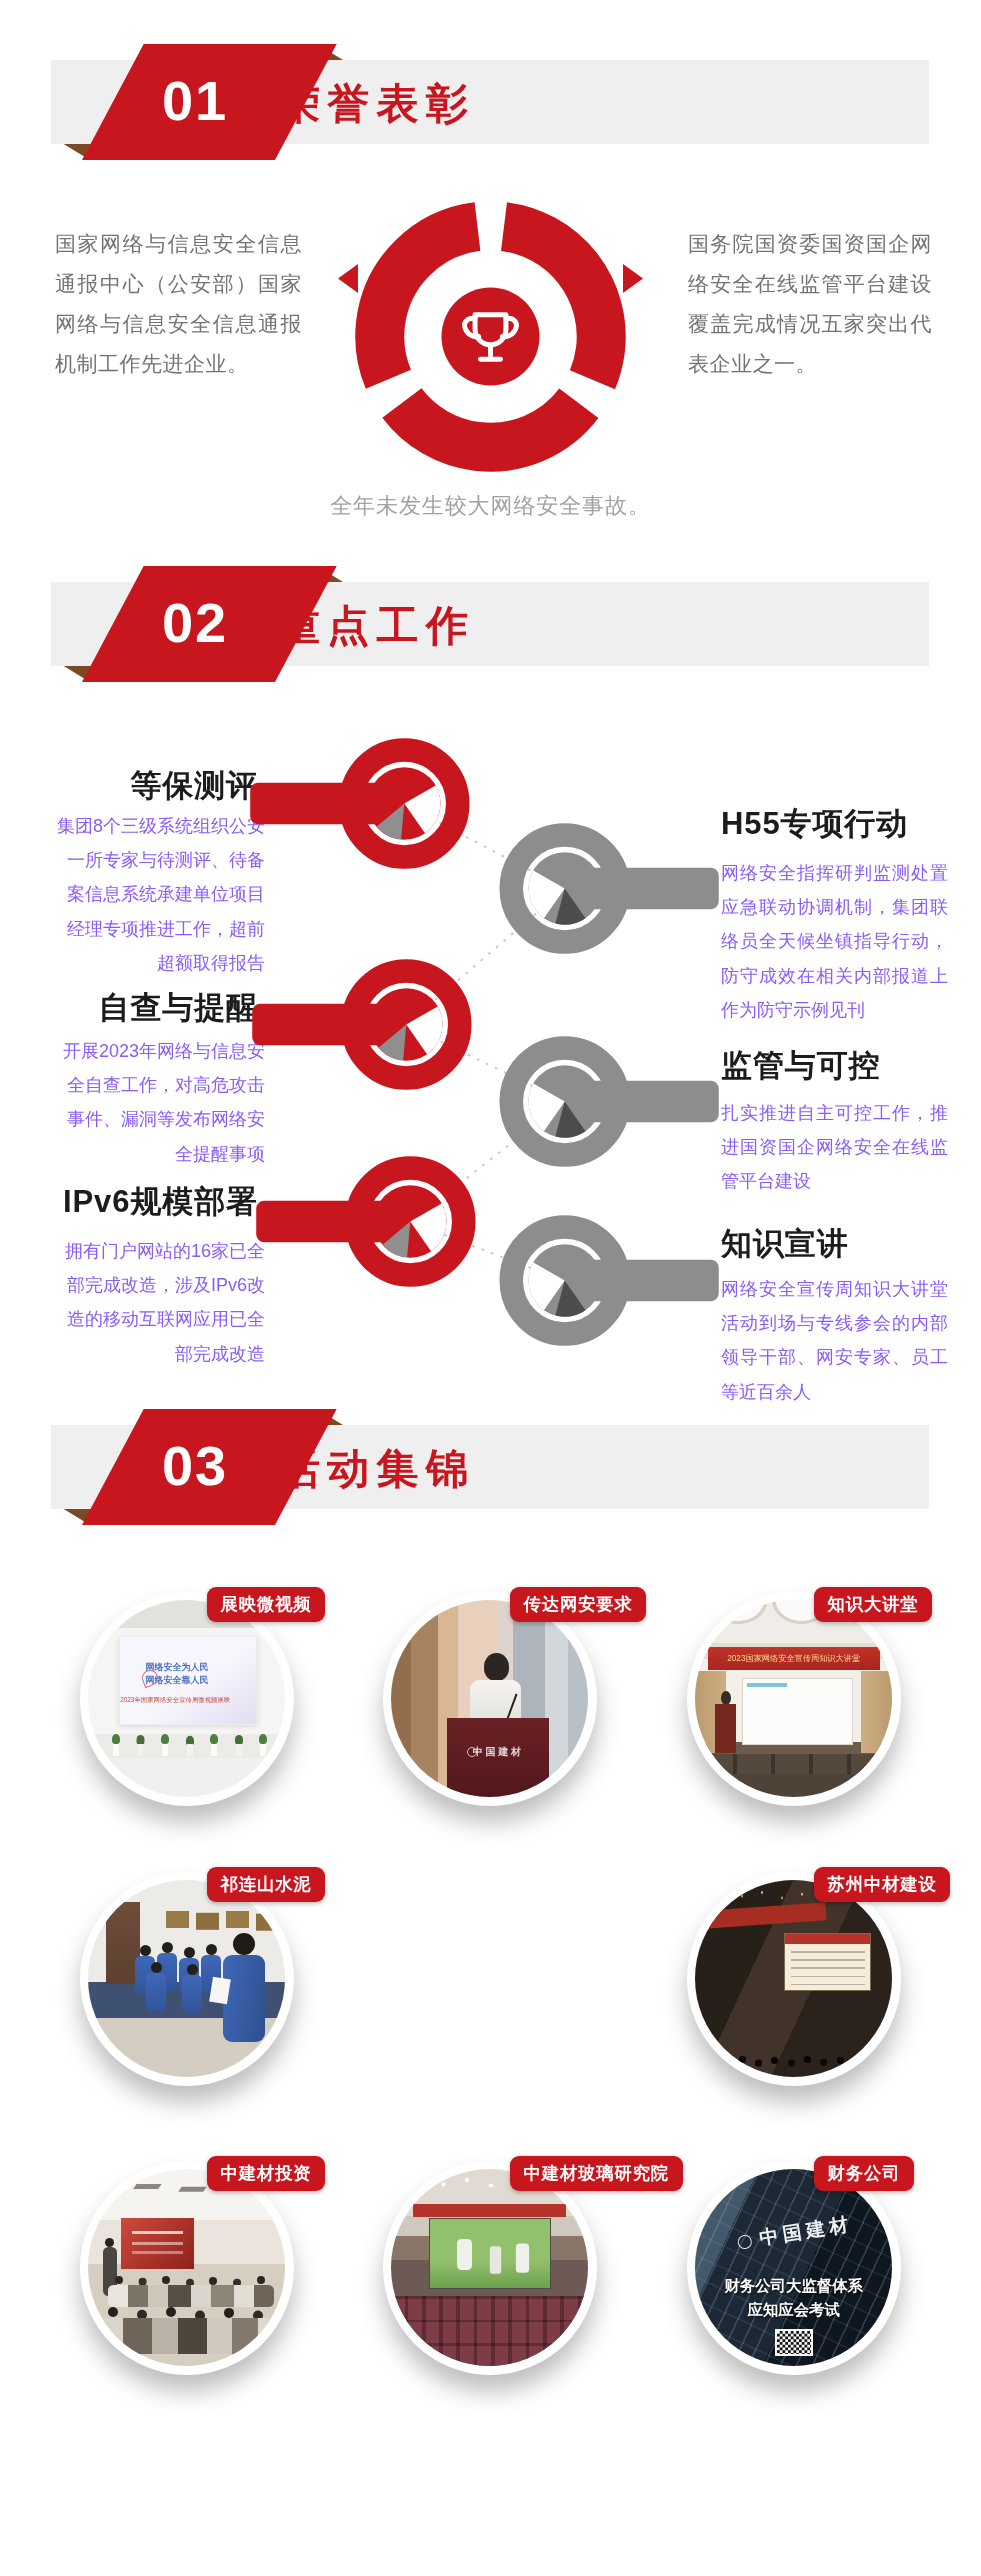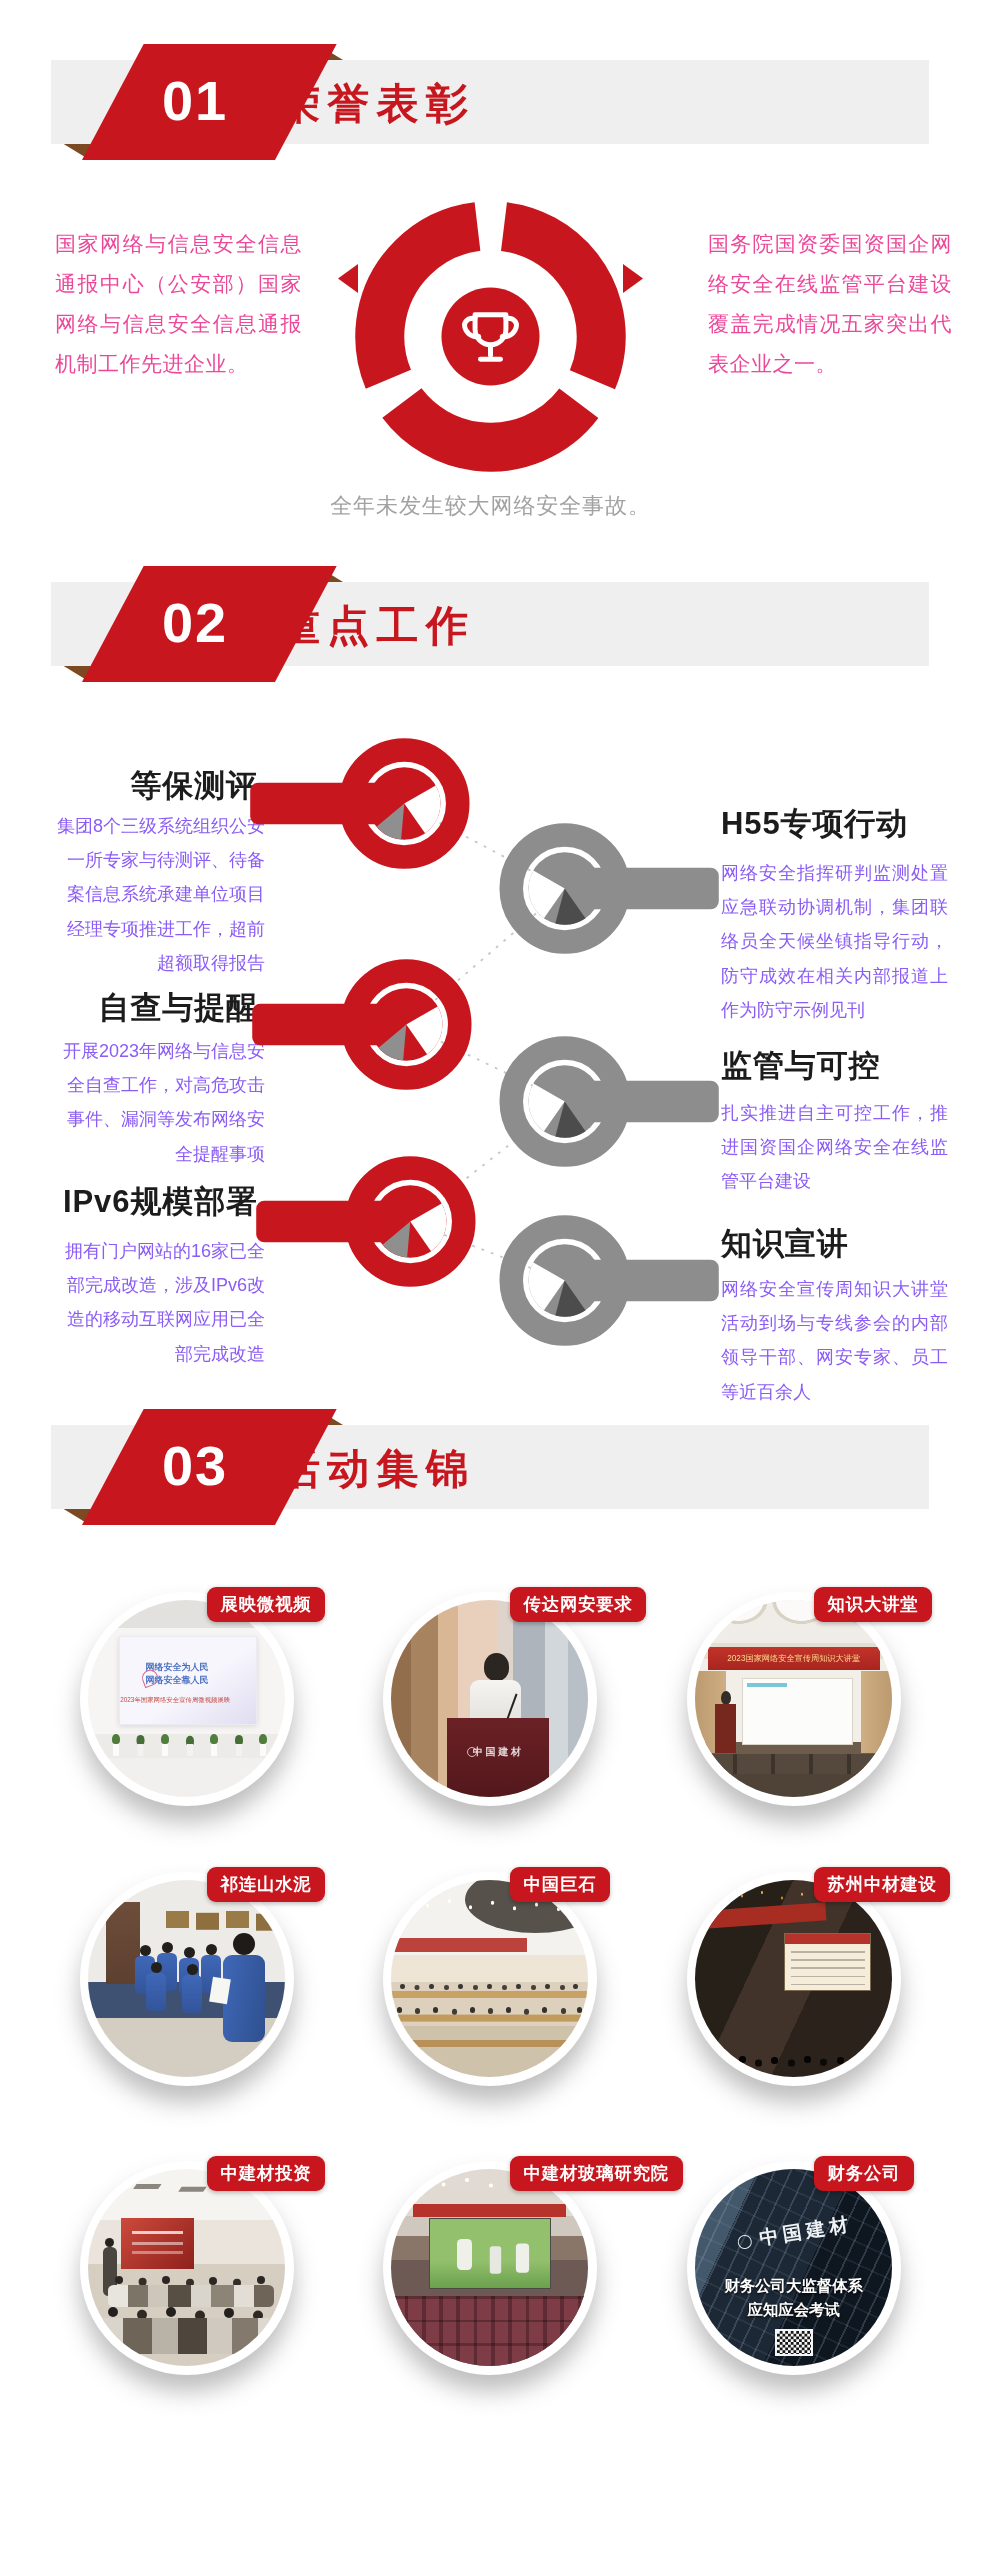--- a/index.html
+++ b/index.html
@@ -13,21 +13,21 @@
   .ribbon .num{display:block;width:100%;height:116px;line-height:114px;text-align:center;
           transform:skewX(28deg);transform-origin:bottom left;color:#fff;font-size:56px;
           font-weight:bold;padding-left:33px;box-sizing:border-box;letter-spacing:1.8px;}
   .fold{position:absolute;background:#7b4a23;z-index:1;}
   .fold.tr{left:265px;top:-16.4px;width:27px;height:16.4px;clip-path:polygon(0 0,100% 100%,0 100%);}
   .fold.bl{left:12.7px;top:84px;width:27px;height:16.4px;clip-path:polygon(0 0,100% 0,100% 100%);}
   .sec-title{position:absolute;left:227px;top:0;height:84px;line-height:87px;font-size:42px;
           font-weight:bold;color:#c8161e;letter-spacing:7.3px;white-space:nowrap;}
 
   
-  .honor-text{position:absolute;font-size:21px;line-height:1.9;color:#ec4899;
+  .honor-text{position:absolute;font-size:21px;line-height:1.9;color:#737373;
           text-align:justify;letter-spacing:0.5px;}
   .honor-caption{position:absolute;left:0;right:0;top:491px;text-align:center;font-size:22px;
           color:#a2a2a2;letter-spacing:0.9px;}
   .tri{position:absolute;background:#c8161e;}
   .tri-l{left:338px;top:264px;width:20px;height:29px;clip-path:polygon(100% 0,100% 100%,0 50%);}
   .tri-r{left:623px;top:264px;width:20px;height:29px;clip-path:polygon(0 0,0 100%,100% 50%);}
   .tri-b{left:474px;top:445px;width:31px;height:23.6px;clip-path:polygon(0 0,100% 0,50% 100%);}
 
   
   .kw-title{position:absolute;font-size:31px;font-weight:bold;color:#1c1c1c;letter-spacing:0.9px;white-space:nowrap;}
@@ -187,21 +187,21 @@
   <div class="sec-header" style="top:60px;">
     <div class="fold tr"></div>
     <div class="fold bl"></div>
     <div class="ribbon">
       <span class="num">01</span>
     </div>
     <div class="sec-title">荣誉表彰</div>
   </div>
 
   <div class="honor-text" style="left:55px;top:224px;width:247px;">国家网络与信息安全信息通报中心（公安部）国家网络与信息安全信息通报机制工作先进企业。</div>
-  <div class="honor-text" style="left:708px;top:224px;width:244px;">国务院国资委国资国企网络安全在线监管平台建设覆盖完成情况五家突出代表企业之一。</div>
+  <div class="honor-text" style="left:688px;top:224px;width:244px;">国务院国资委国资国企网络安全在线监管平台建设覆盖完成情况五家突出代表企业之一。</div>
 
   <svg style="position:absolute;left:348px;top:194px;" width="285" height="285" viewBox="0 0 314 314">
     <circle cx="157" cy="157" r="122" fill="none" stroke="#c8161e" stroke-width="54" stroke-dasharray="225.5 30" transform="rotate(-83 157 157)"></circle>
     <circle cx="157" cy="157" r="54" fill="#c8161e"></circle>
     <g stroke="#ffffff" stroke-width="5.5" fill="none" stroke-linecap="round" stroke-linejoin="round">
       <path d="M140 133 h34 v16 a17 17 0 0 1 -34 0 z"></path>
       <path d="M140 137 c-10 -1 -14 6 -10 13 c3 6 10 8 14 7"></path>
       <path d="M174 137 c10 -1 14 6 10 13 c-3 6 -10 8 -14 7"></path>
       <path d="M157 168 v10"></path>
       <path d="M146 182 h22"></path>
@@ -349,32 +349,20 @@
       <div class="p4-w" style="left:91px;top:67px;"></div>
       <div class="p4-w" style="left:113px;top:64px;"></div>
       <div class="p4-w" style="left:58px;top:82px;"></div>
       <div class="p4-w" style="left:94px;top:84px;"></div>
       <div class="p4-big"></div>
       <div class="p4-paper"></div>
     </div>
     <div class="pill">祁连山水泥</div>
   </div>
 
-  <div class="cell" style="left:383px;top:1872px;">
-    <div class="photo-ring"></div>
-    <div class="photo p5">
-      <div class="p5-ceiling"></div>
-      <div class="p5-lights"></div>
-      <div class="p5-banner"></div>
-      <div class="p5-row1"></div>
-      <div class="p5-desks"></div>
-      <div class="p5-row2"></div>
-    </div>
-    <div class="pill">中国巨石</div>
-  </div>
 
   <div class="cell" style="left:687px;top:1872px;">
     <div class="photo-ring"></div>
     <div class="photo p6">
       <div class="p6-lights"></div>
       <div class="p6-banner"></div>
       <div class="p6-screen"></div>
       <div class="p6-crowd"></div>
     </div>
     <div class="pill">苏州中材建设</div>

